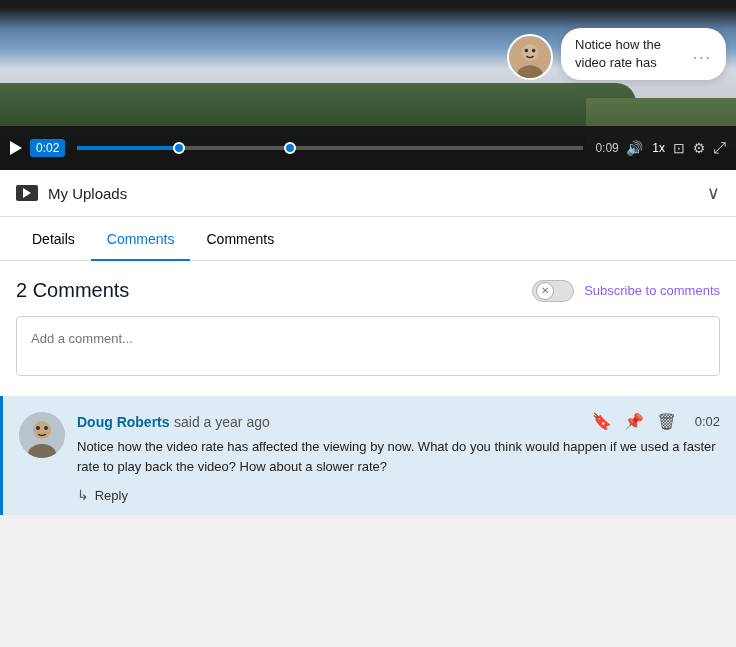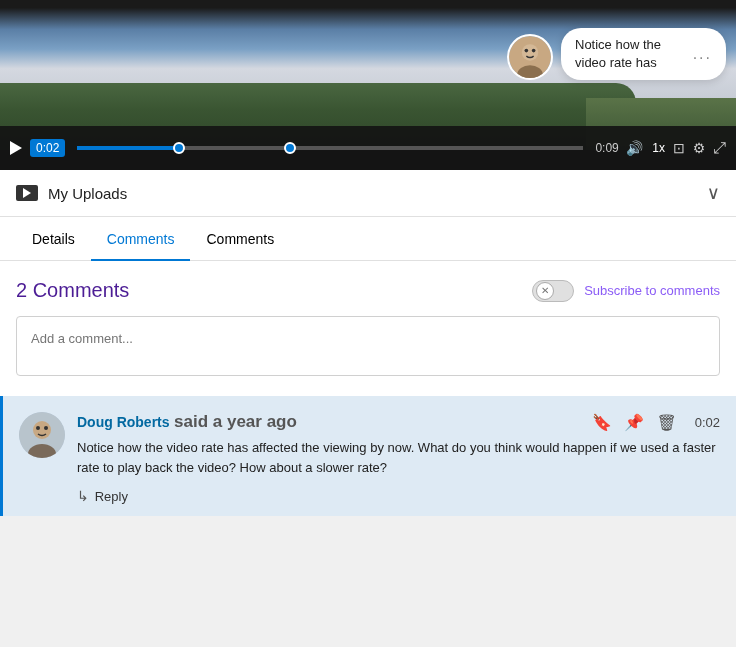--- a/index.html
+++ b/index.html
@@ -231,21 +231,21 @@
     }
     .comments-header {
       display: flex;
       align-items: center;
       justify-content: space-between;
       padding: 18px 16px 14px;
     }
     .comments-count {
       font-size: 20px;
       font-weight: 400;
-      color: #4c1d95;
+      color: #0f172a;
     }
     .subscribe-area {
       display: flex;
       align-items: center;
       gap: 10px;
     }
     .toggle-switch {
       width: 42px;
       height: 22px;
       background: #e0e0e0;
@@ -318,23 +318,23 @@
       align-items: center;
       justify-content: space-between;
       margin-bottom: 6px;
     }
     .comment-author {
       font-weight: 600;
       font-size: 14px;
       color: #0369a1;
     }
     .comment-time {
-      font-size: 17px;
+      font-size: 14px;
       color: #555;
-      font-weight: 700;
+      font-weight: 400;
       margin-top: 48px;
     }
     .comment-actions {
       display: flex;
       align-items: center;
       gap: 12px;
     }
     .comment-timestamp {
       font-size: 13px;
       color: #444;

